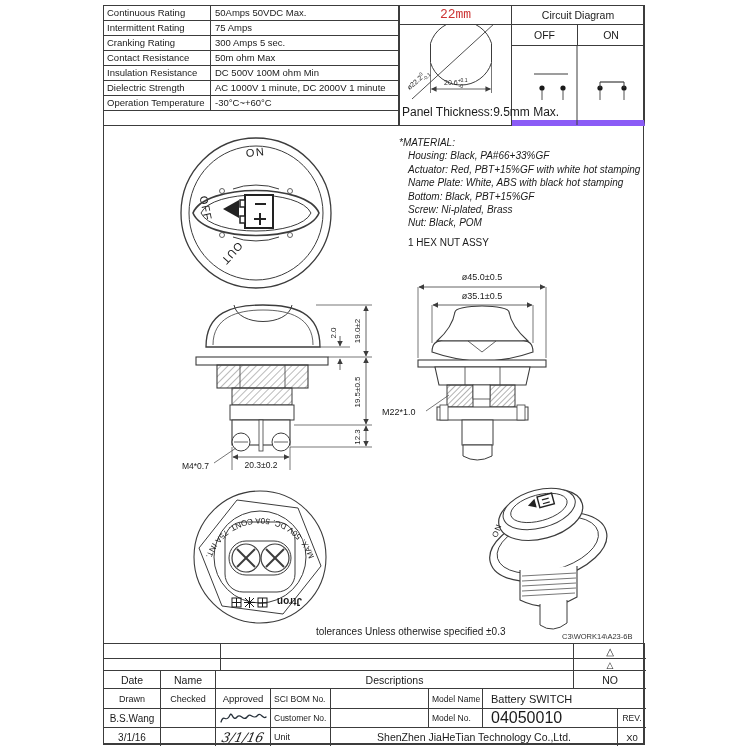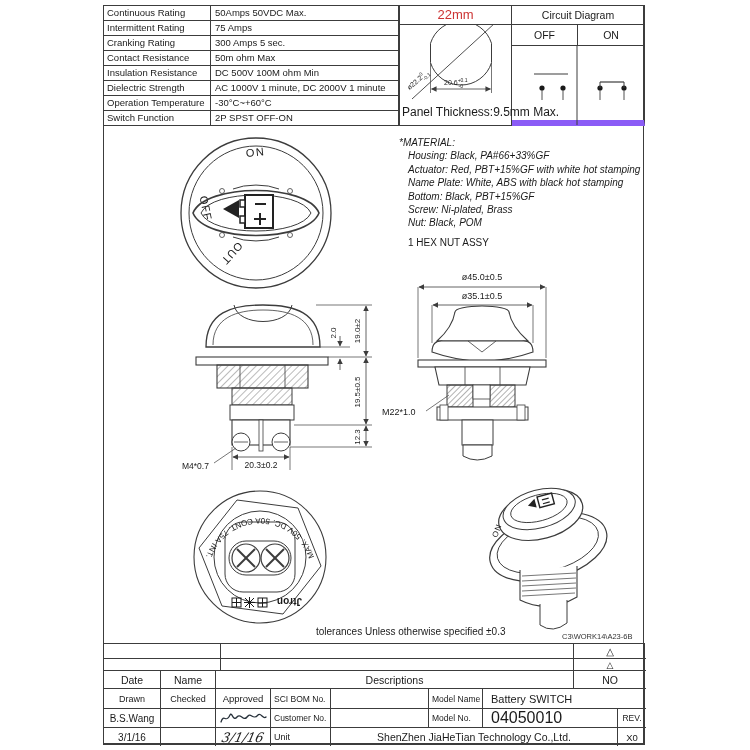--- a/index.html
+++ b/index.html
@@ -9,21 +9,21 @@
   .frame{border:1px solid #3c3c3c;box-sizing:border-box;}
   
   .spec{left:103px;top:5px;width:296px;height:121px;border:1px solid #3c3c3c;box-sizing:border-box;}
   .spec-row{display:flex;height:15px;border-bottom:1px solid #3c3c3c;box-sizing:border-box;font-size:9.5px;line-height:14px;}
   .spec-row:last-child{border-bottom:1px solid #3c3c3c;}
   .spec-label{width:107px;border-right:1px solid #3c3c3c;box-sizing:border-box;padding-left:3px;white-space:nowrap;overflow:hidden;}
   .spec-value{flex:1;padding-left:4px;white-space:nowrap;overflow:hidden;}
   
   .cutout{left:399px;top:5px;width:113px;height:121px;border-left:1px solid #3c3c3c;border-right:1px solid #3c3c3c;border-top:1px solid #3c3c3c;border-bottom:1px solid #3c3c3c;box-sizing:border-box;}
   .cutout-hdr{height:19px;border-bottom:1px solid #3c3c3c;box-sizing:border-box;text-align:center;
-              font-family:Liberation Sans, sans-serif;font-size:13px;line-height:18px;color:#cc3333;}
+              font-family:Liberation Mono, monospace;font-size:13px;line-height:18px;color:#cc3333;}
   
   .circuit{left:512px;top:5px;width:133px;height:121px;border-top:1px solid #3c3c3c;border-right:1px solid #3c3c3c;border-bottom:6px solid #8b5cf6;box-sizing:border-box;}
   .circ-title{height:19px;border-bottom:1px solid #3c3c3c;box-sizing:border-box;text-align:center;font-size:10.5px;line-height:18px;}
   .circ-sub{display:flex;height:21px;border-bottom:1px solid #3c3c3c;box-sizing:border-box;}
   .circ-sub div{width:50%;text-align:center;font-size:10.5px;line-height:20px;box-sizing:border-box;}
   .circ-sub div:first-child{border-right:1px solid #3c3c3c;}
   
   .material{left:399px;top:136px;width:252px;font-size:10px;line-height:13.4px;font-style:italic;}
   .material .ind{padding-left:9px;white-space:nowrap;}
   .hexnote{left:408px;top:237px;font-size:10px;}
@@ -69,24 +69,20 @@
         <div class="spec-label">Insulation Resistance</div>
         <div class="spec-value">DC 500V 100M ohm Min</div>
       </div>
     <div class="spec-row">
         <div class="spec-label">Dielectric Strength</div>
         <div class="spec-value">AC 1000V 1 minute, DC 2000V 1 minute</div>
       </div>
     <div class="spec-row">
         <div class="spec-label">Operation Temperature</div>
         <div class="spec-value">-30°C~+60°C</div>
-      </div>
-    <div class="spec-row">
-        <div class="spec-label">Switch Function</div>
-        <div class="spec-value">2P SPST OFF-ON</div>
       </div>
   </div>
 
   <div class="abs cutout">
     <div class="cutout-hdr">22mm</div>
     <svg width="111" height="80" viewBox="0 0 111 80">
       <defs>
         <marker id="arr3" viewBox="0 0 10 10" refX="9" refY="5" markerWidth="7" markerHeight="7" orient="auto-start-reverse">
           <path d="M0,0 L10,5 L0,10 z" fill="#3c3c3c"></path>
         </marker>

